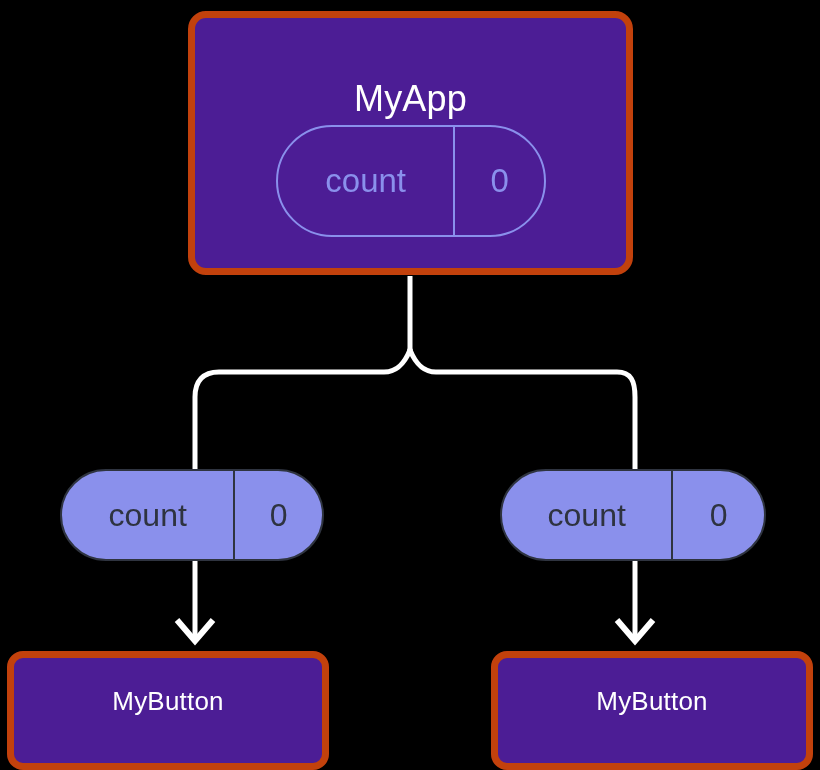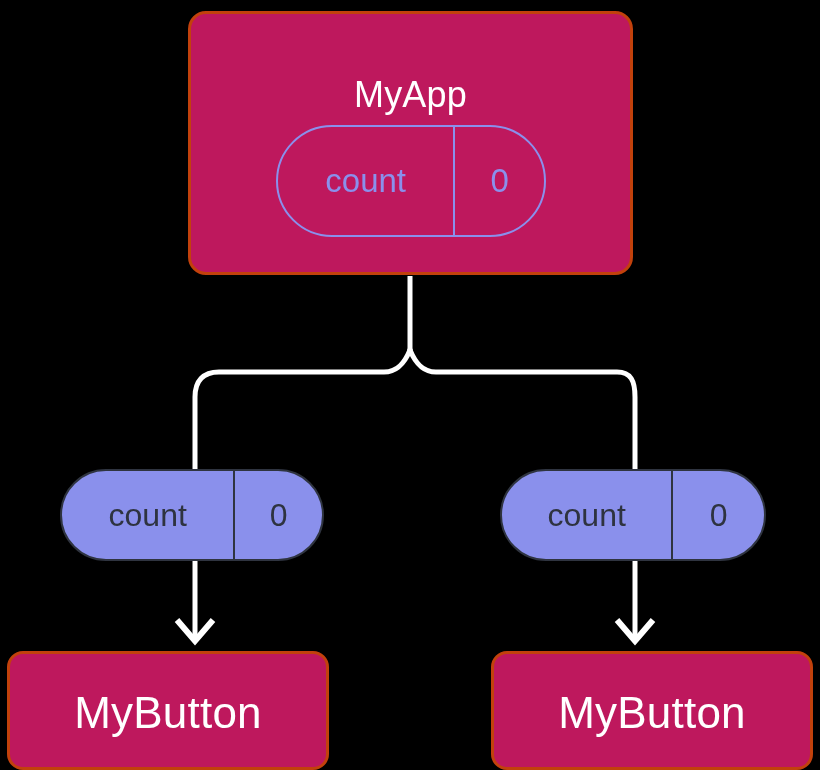--- a/index.html
+++ b/index.html
@@ -25,22 +25,22 @@
     top: 0;
     width: 820px;
     height: 770px;
     pointer-events: none;
   }
 
   
   .panel {
     position: absolute;
     box-sizing: border-box;
-    background: #be185d;
-    border: 3px solid #c2410c;
+    background: #4c1d95;
+    border: 7px solid #c2410c;
     border-radius: 18px;
   }
   .panel-title {
     position: absolute;
     left: 0;
     right: 0;
     text-align: center;
     color: #FFFFFF;
     font-size: 36px;
     font-weight: 400;
@@ -67,22 +67,22 @@
     width: 322px;
     height: 119px;
   }
   #leaf-right {
     left: 491px;
     top: 651px;
     width: 322px;
     height: 119px;
   }
   .leaf-title {
-    top: 34px;
-    font-size: 44px;
+    top: 28px;
+    font-size: 26px;
   }
 
   
   .pill {
     position: absolute;
     box-sizing: border-box;
     display: flex;
     align-items: stretch;
     border-radius: 999px;
     overflow: hidden;

